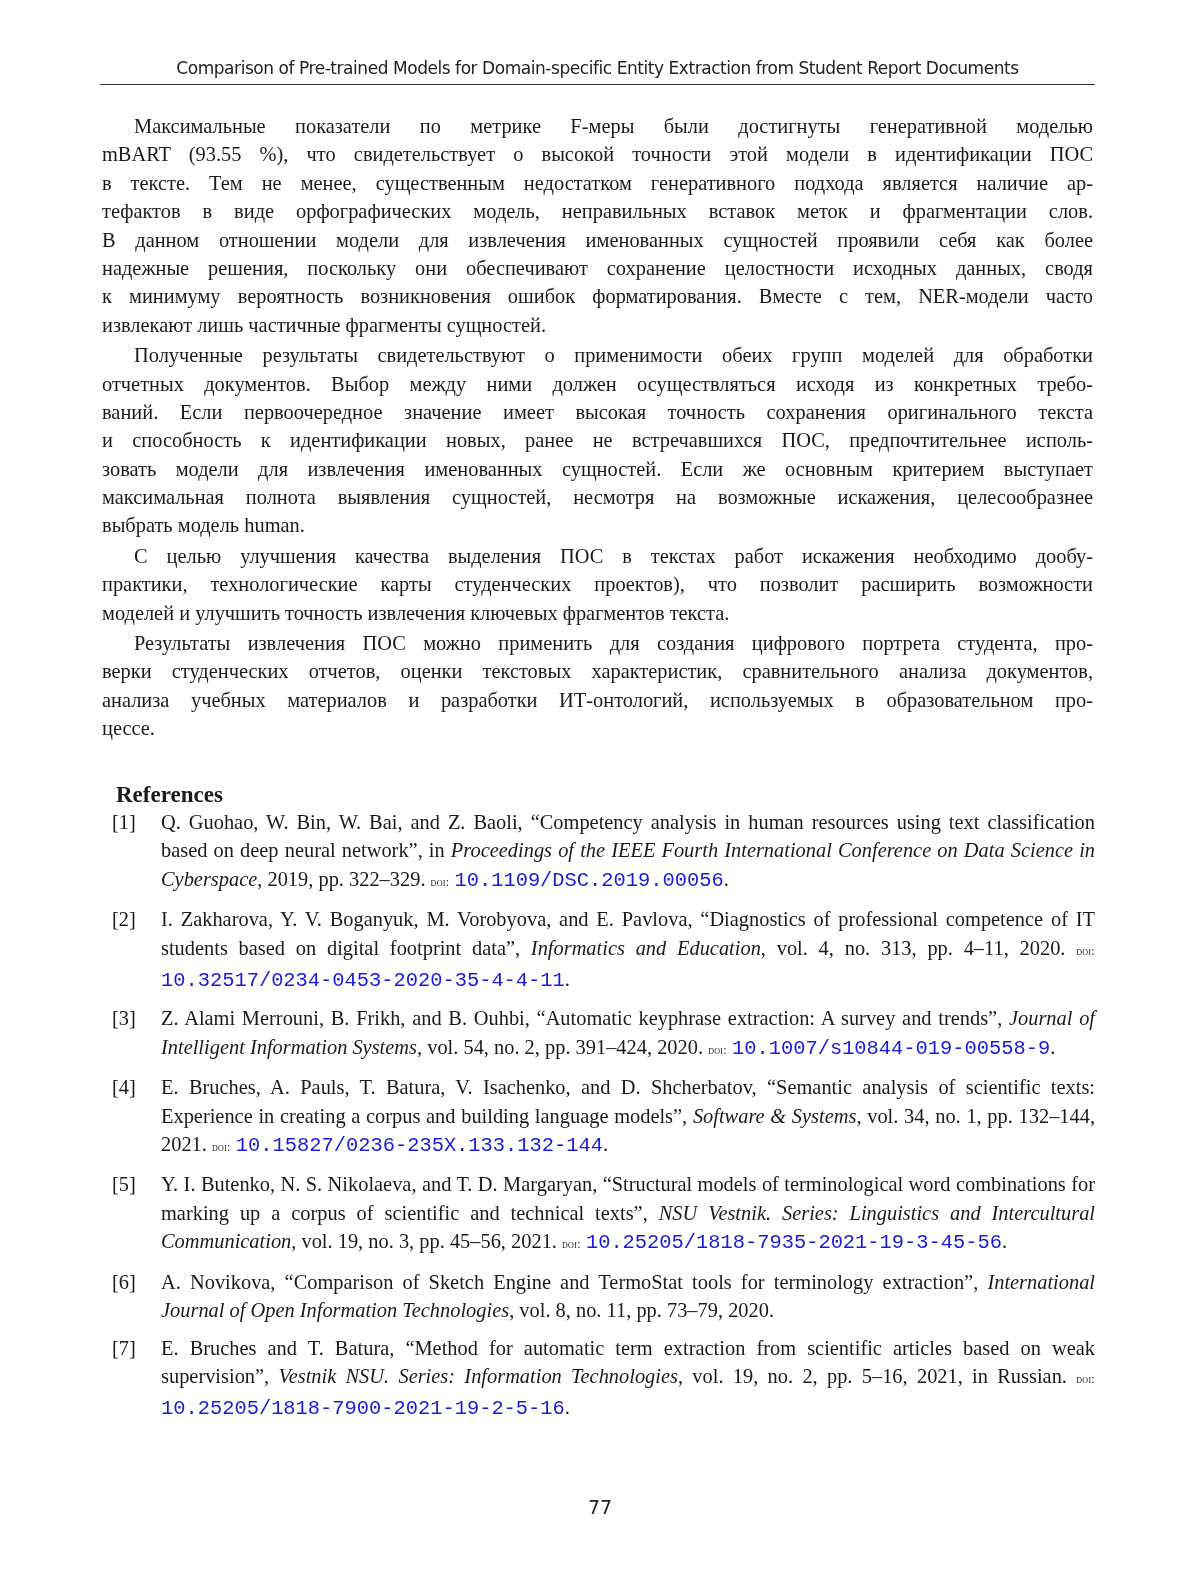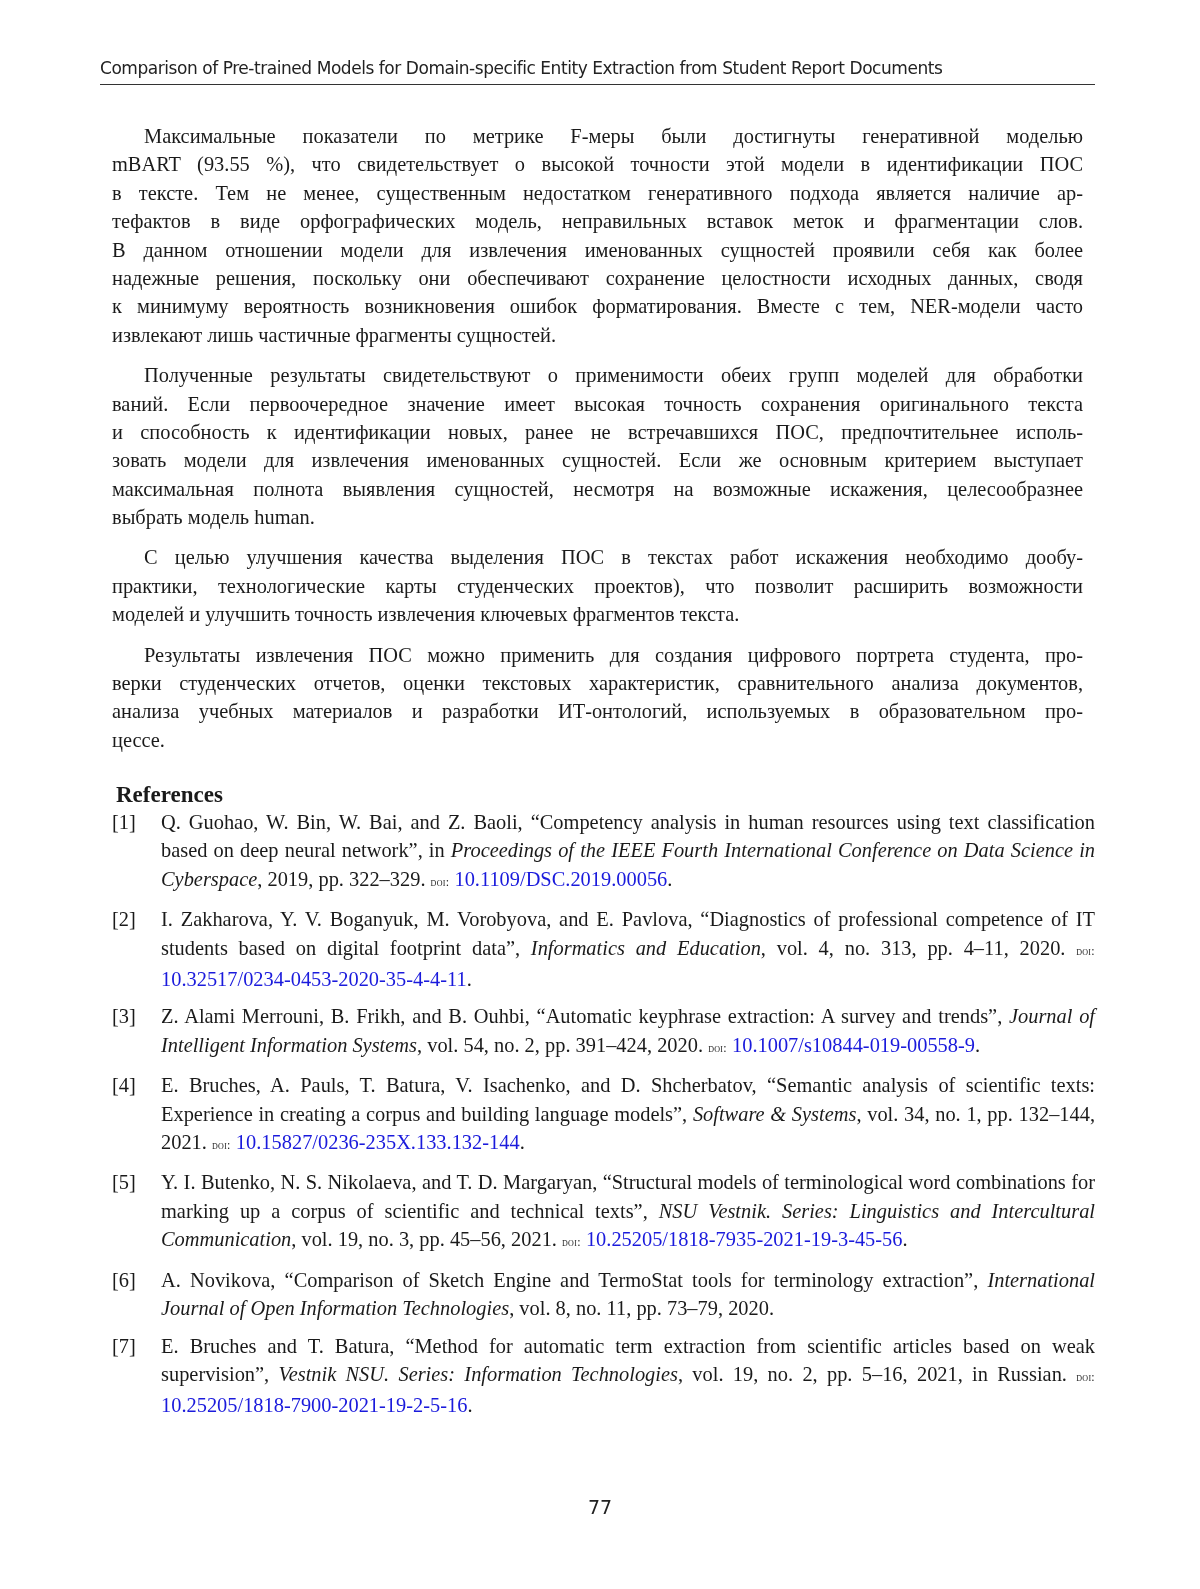--- a/index.html
+++ b/index.html
@@ -1,40 +1,40 @@
 <!DOCTYPE html>
 <html><head>
 <meta charset="utf-8">
 <style>
   html, body { margin: 0; padding: 0; background: #ffffff; }
   body { width: 1200px; height: 1589px; position: relative; overflow: hidden; color: #1a1a1a; }
   .running-head {
     position: absolute; left: 100px; top: 58px; width: 995px;
-    font-family: "DejaVu Sans", sans-serif;
+    text-align: center; font-family: "DejaVu Sans", sans-serif;
     font-size: 17px; letter-spacing: -0.45px; color: #222;
   }
   .head-rule { position: absolute; left: 100px; top: 84px; width: 995px; height: 0; border-top: 1.3px solid #333; }
   .body-text {
     position: absolute; left: 100px; top: 110px; width: 995px;
     font-family: "Liberation Serif", serif; font-size: 20.4px; line-height: 28.4px;
   }
-  .para { margin: 12px; }
+  .para { margin: 2px; }
   .line { display: block; text-align: justify; text-align-last: justify; white-space: nowrap; height: 28.4px; }
   .line.first { text-indent: 32px; }
   .line.last { text-align-last: left; }
   .refs-heading {
     position: absolute; left: 100px; top: 766px;
     font-family: "Liberation Serif", serif; font-weight: bold; font-size: 23px; margin: 16px;
   }
   .refs { position: absolute; left: 100px; top: 808px; width: 995px; font-family: "Liberation Serif", serif; font-size: 20.4px; line-height: 28.4px; }
   .ref { position: relative; padding-left: 61px; margin-bottom: 9px; }
   .ref-num { position: absolute; left: 12px; top: 0; }
   .it { font-style: italic; }
   .sc { font-variant: small-caps; font-size: 12px; letter-spacing: 0.3px; }
-  .doi-link { color: #1a1adc; text-decoration: none; }
+  .doi-link { color: #1a1adc; text-decoration: none; font-family: Liberation Mono, monospace; }
   .page-number {
     position: absolute; left: 0; width: 1200px; top: 1487px; text-align: center;
     font-family: "DejaVu Sans", sans-serif; font-size: 19px; color: #222; margin-top: 9px;
   }
 </style>
 </head>
 <body>
 
 <div class="running-head">Comparison of Pre-trained Models for Domain-specific Entity Extraction from Student Report Documents</div>
 <div class="head-rule"></div>
@@ -45,20 +45,21 @@
       <span class="line">mBART (93.55 %), что свидетельствует о высокой точности этой модели в идентификации ПОС</span>
       <span class="line">в тексте. Тем не менее, существенным недостатком генеративного подхода является наличие ар-</span>
       <span class="line">тефактов в виде орфографических модель, неправильных вставок меток и фрагментации слов.</span>
       <span class="line">В данном отношении модели для извлечения именованных сущностей проявили себя как более</span>
       <span class="line">надежные решения, поскольку они обеспечивают сохранение целостности исходных данных, сводя</span>
       <span class="line">к минимуму вероятность возникновения ошибок форматирования. Вместе с тем, NER-модели часто</span>
       <span class="line last">извлекают лишь частичные фрагменты сущностей.</span>
     </p>
     <p class="para">
       <span class="line first">Полученные результаты свидетельствуют о применимости обеих групп моделей для обработки</span>
+      <span class="line">отчетных документов. Выбор между ними должен осуществляться исходя из конкретных требо-</span>
       <span class="line">ваний. Если первоочередное значение имеет высокая точность сохранения оригинального текста</span>
       <span class="line">и способность к идентификации новых, ранее не встречавшихся ПОС, предпочтительнее исполь-</span>
       <span class="line">зовать модели для извлечения именованных сущностей. Если же основным критерием выступает</span>
       <span class="line">максимальная полнота выявления сущностей, несмотря на возможные искажения, целесообразнее</span>
       <span class="line last">выбрать модель human.</span>
     </p>
     <p class="para">
       <span class="line first">С целью улучшения качества выделения ПОС в текстах работ искажения необходимо дообу-</span>
       <span class="line">практики, технологические карты студенческих проектов), что позволит расширить возможности</span>
       <span class="line last">моделей и улучшить точность извлечения ключевых фрагментов текста.</span>

